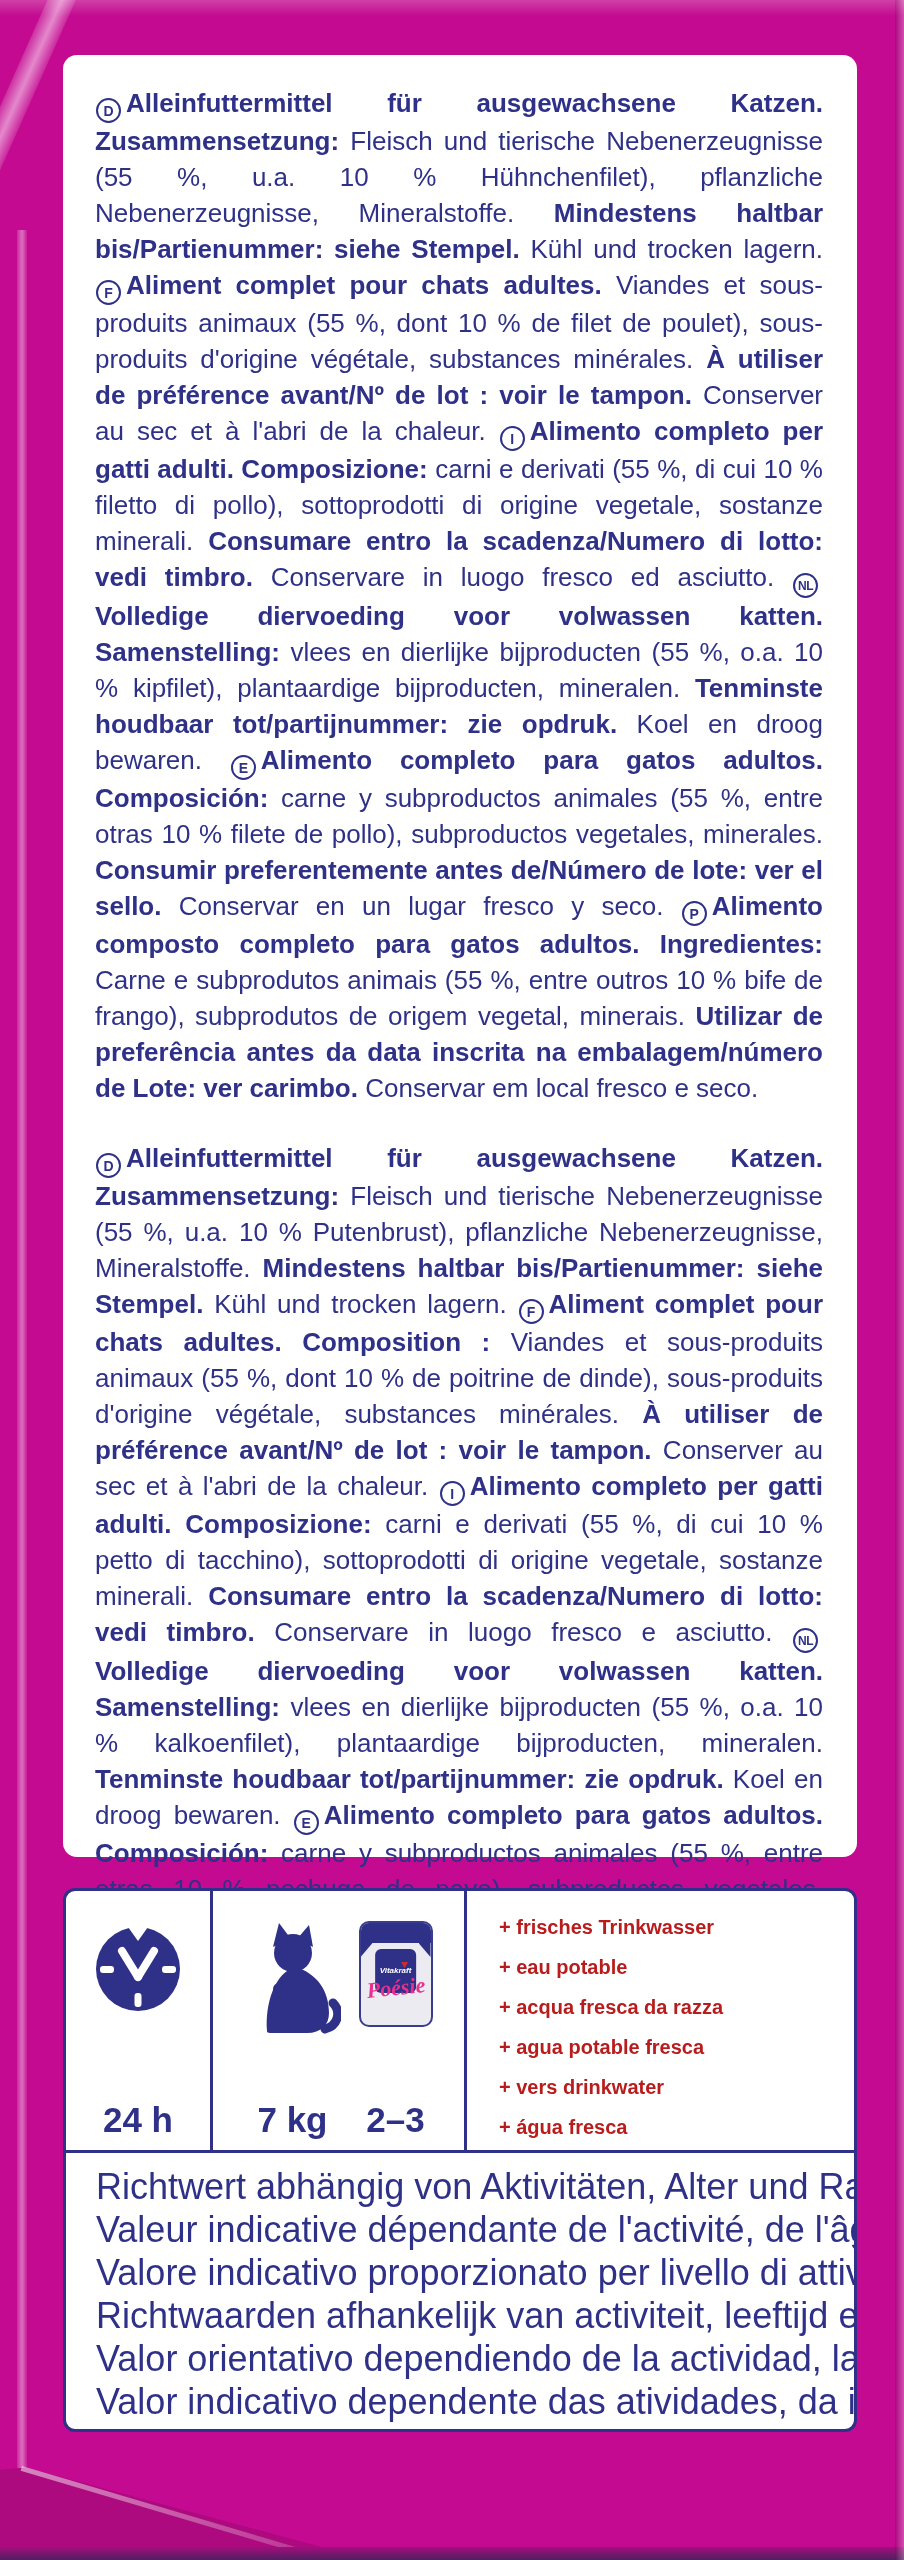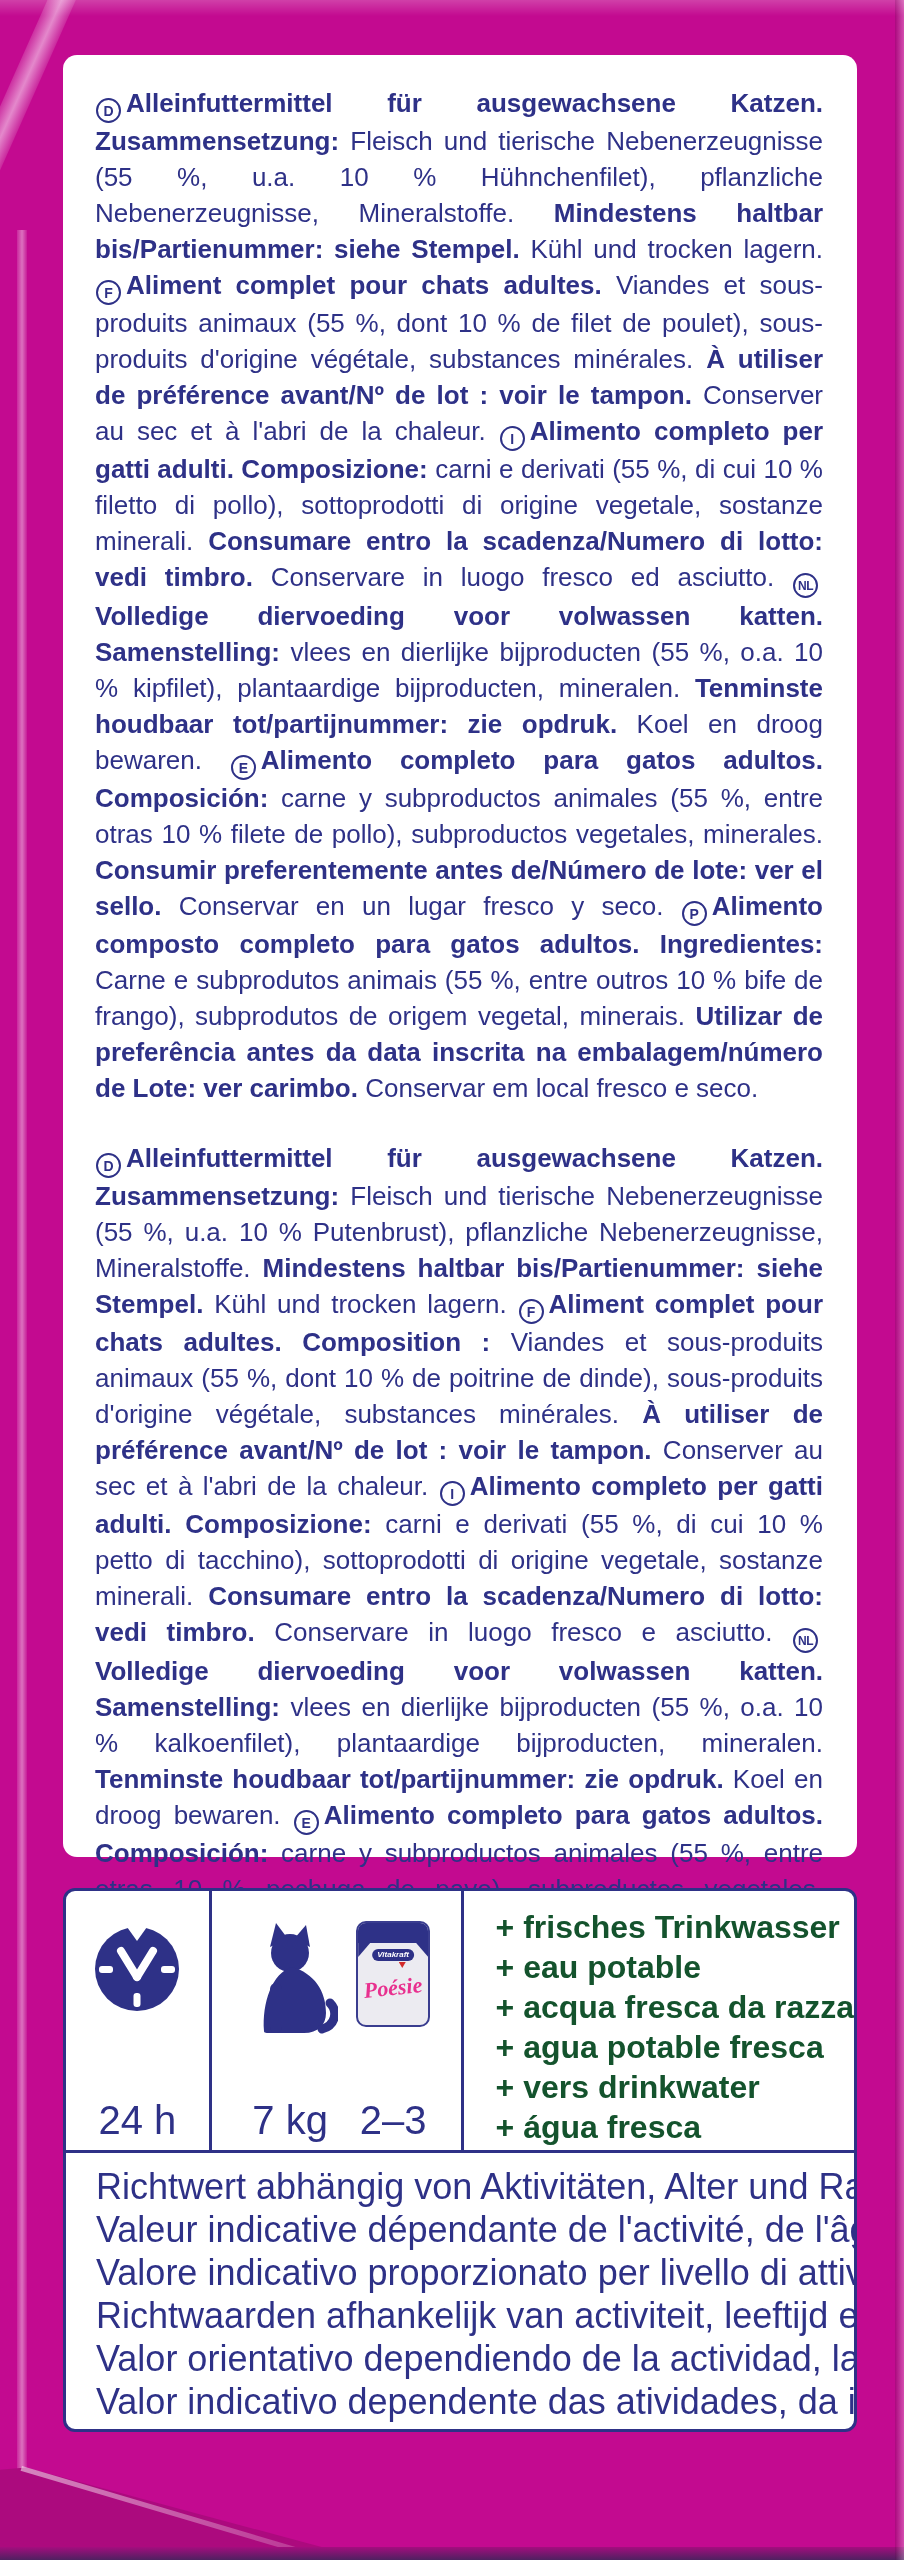--- a/index.html
+++ b/index.html
@@ -23,32 +23,32 @@
   .lang-circle[data-c="NL"]{font-size:12px;letter-spacing:-0.5px;}
 
   
   .info-panel{position:absolute;left:63px;top:1888px;width:794px;height:544px;background:#ffffff;border:3px solid #2e3187;border-radius:12px;box-sizing:border-box;overflow:hidden;}
   .feed-grid{display:flex;height:262px;border-bottom:3px solid #2e3187;box-sizing:border-box;}
   .cell{box-sizing:border-box;display:flex;flex-direction:column;align-items:center;justify-content:space-between;padding:34px 0 10px 0;}
   .cell-clock{width:147px;border-right:3px solid #2e3187;}
   .cell-animal{width:254px;border-right:3px solid #2e3187;flex-direction:row;align-items:stretch;justify-content:center;gap:18px;padding:30px 0 10px 0;}
   .animal-col{display:flex;flex-direction:column;align-items:center;justify-content:space-between;}
   .cell-water{flex:1;align-items:flex-start;justify-content:flex-start;padding:16px 0 0 32px;}
-  .cell-label{color:#2e3187;font-size:40px;font-weight:normal;line-height:40px;}
-  .water-line{color:#14532d;font-size:32px;font-weight:bold;line-height:40px;white-space:nowrap;}
+  .cell-label{color:#2e3187;font-size:35px;font-weight:bold;line-height:40px;}
+  .water-line{color:#b91c1c;font-size:20px;font-weight:bold;line-height:40px;white-space:nowrap;}
   .guide{padding:12px 28px 0 30px;}
   .guide-line{color:#2e3187;font-size:36px;line-height:43px;white-space:nowrap;}
 
   
   .pouch{position:relative;width:74px;height:106px;background:#ecebf1;border:2px solid #3a3d8f;border-radius:10px;box-sizing:border-box;overflow:hidden;}
   .pouch-cap{position:absolute;left:0;top:0;width:100%;height:20px;background:#2e3187;}
   .pouch-shoulder-l,.pouch-shoulder-r{position:absolute;top:20px;width:12px;height:14px;background:#2e3187;}
   .pouch-shoulder-l{left:0;clip-path:polygon(0 0,100% 0,0 100%);}
   .pouch-shoulder-r{right:0;clip-path:polygon(0 0,100% 0,100% 100%);}
-  .pouch-logo{position:absolute;left:50%;top:26px;transform:translateX(-50%);background:#2e3187;color:#fff;font-size:8px;font-weight:bold;font-style:italic;line-height:12px;padding:0 5px;border-radius:6px;white-space:nowrap;}
+  .pouch-logo{position:absolute;left:50%;top:26px;transform:translateX(-50%);background:#2e3187;color:#fff;font-size:8px;font-weight:bold;font-style:italic;line-height:12px;padding:16px 5px;border-radius:6px;white-space:nowrap;}
   .pouch-dot{position:absolute;left:58%;top:39px;width:7px;height:6px;background:#d22b2b;clip-path:polygon(0 0,100% 0,50% 100%);}
   .pouch-script{position:absolute;left:0;right:0;top:52px;text-align:center;color:#e8308f;font-family:"Liberation Serif",serif;font-style:italic;font-weight:bold;font-size:22px;transform:rotate(-6deg);}
 </style>
 </head>
 <body>
 
 <div class="sheet">
 
   <div class="top-sheen"></div>
   <div class="fold-top-left"></div>

